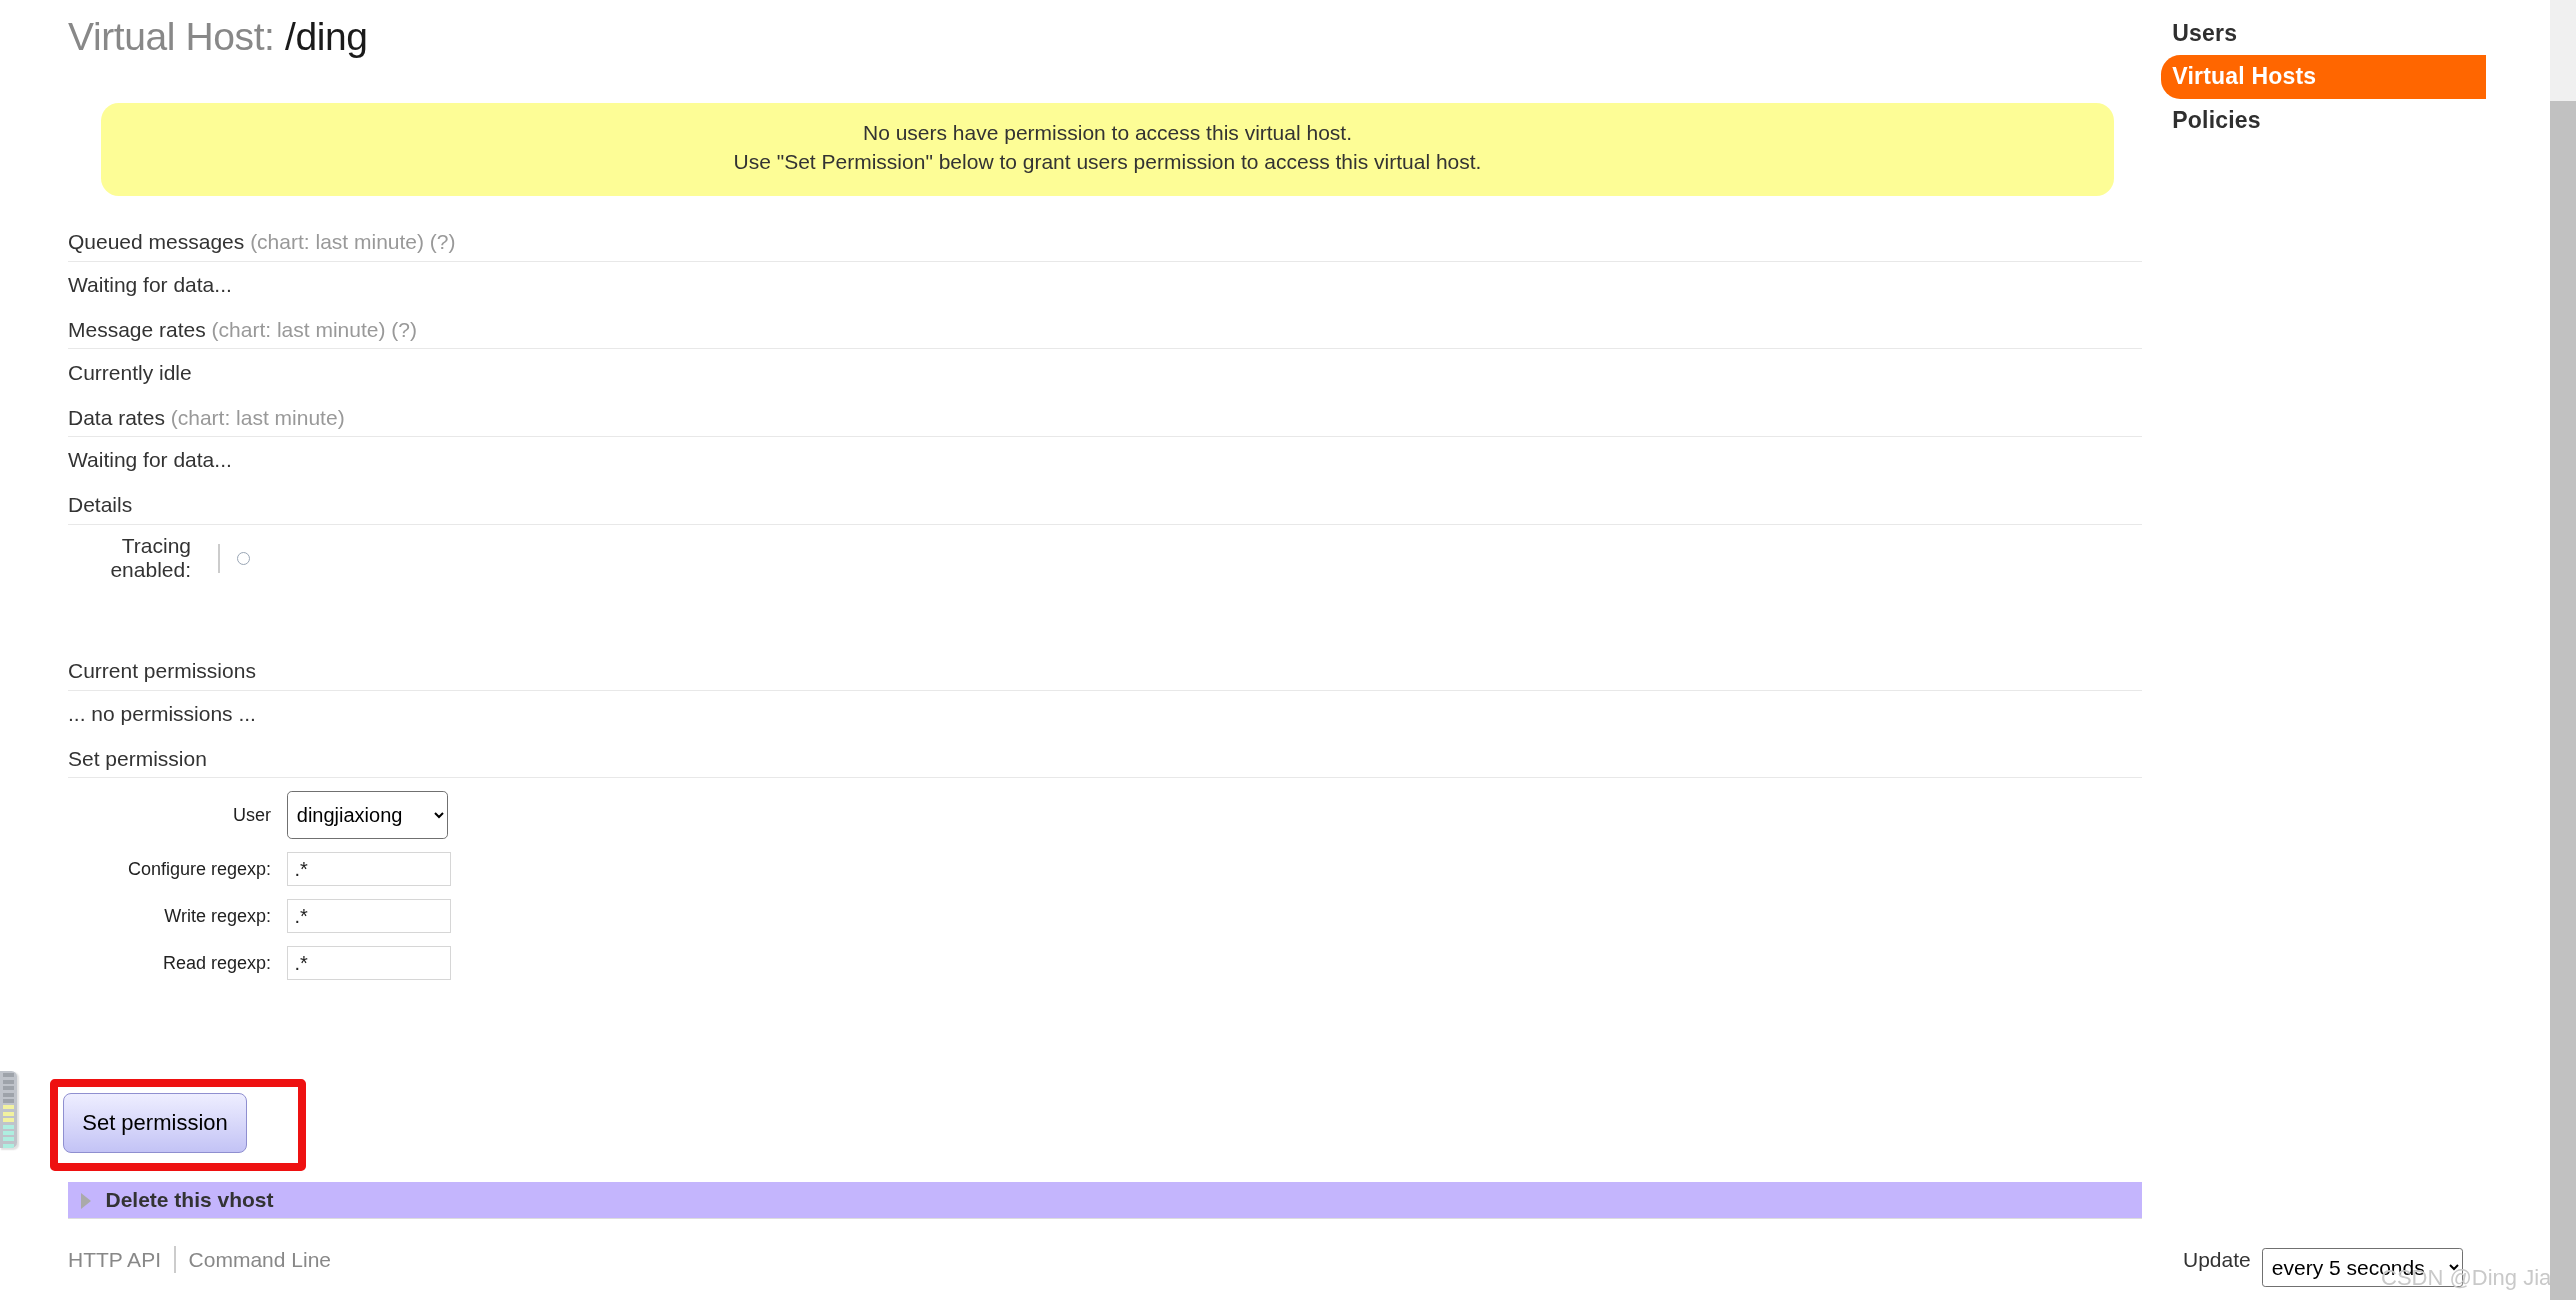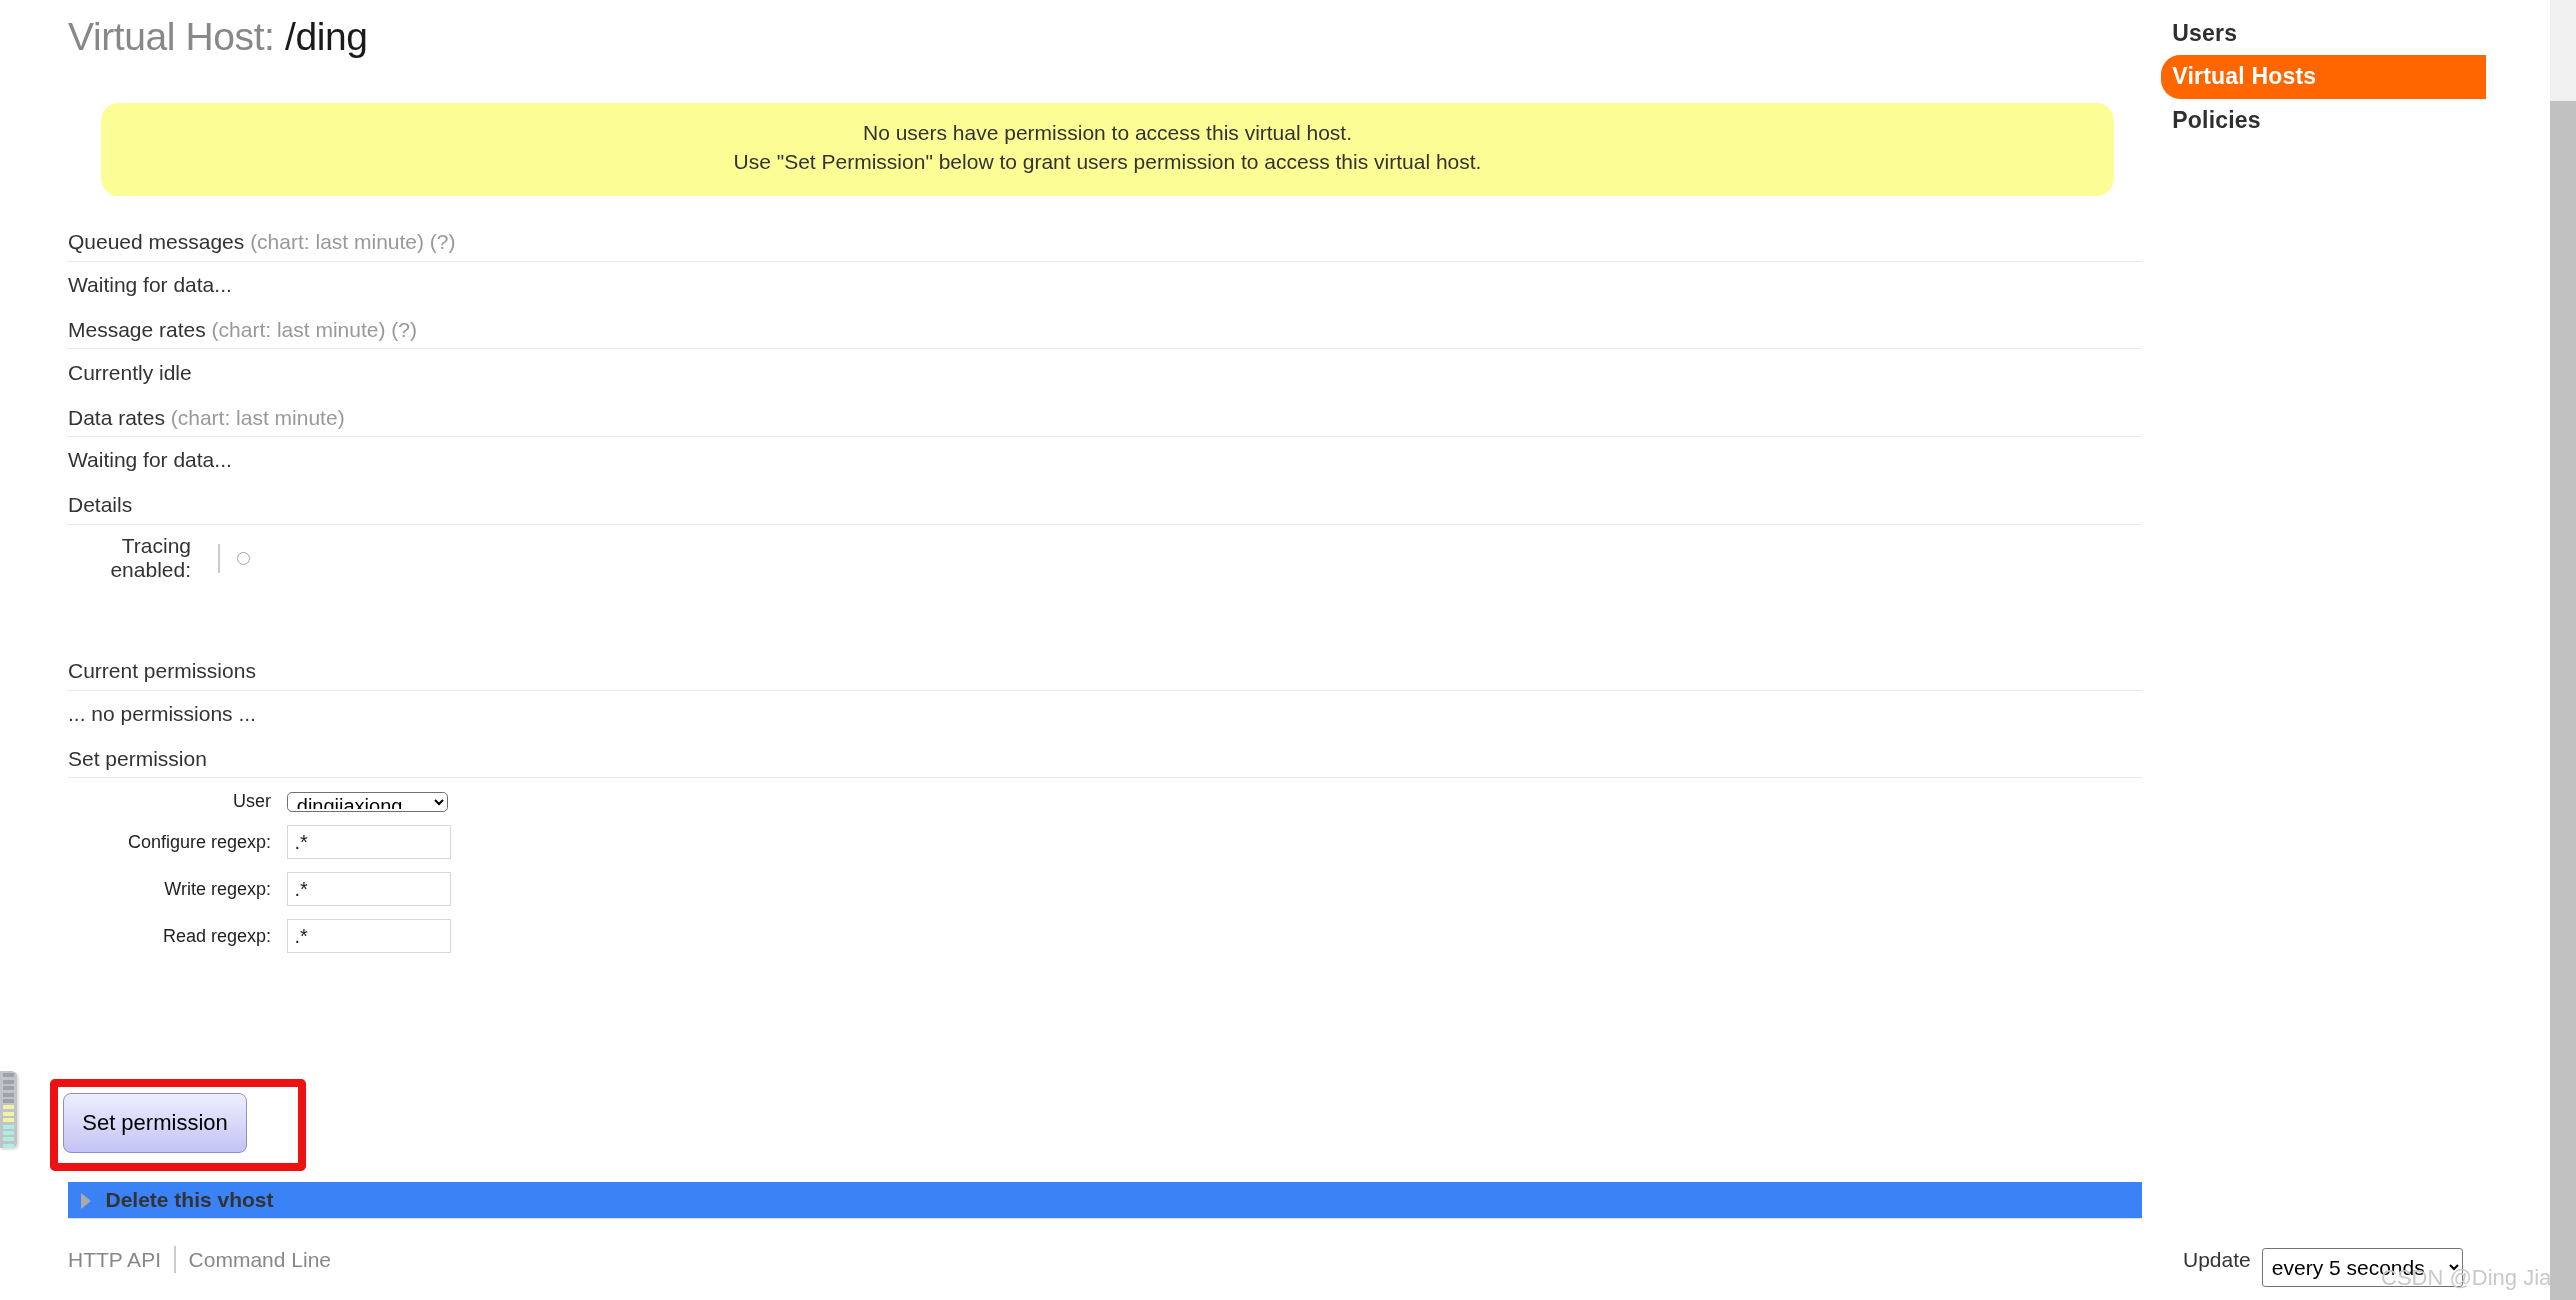--- a/index.html
+++ b/index.html
@@ -160,21 +160,21 @@
   }
   .form-row .flabel {
     width: 219px;
     text-align: right;
     padding-right: 16px;
     font-size: 18px;
     color: #222222;
   }
   select.user-select {
     width: 161px;
-    height: 20px;
+    height: 48px;
     font-size: 20px;
     font-family: "Liberation Sans", sans-serif;
     padding: 1.6px 4.8px;
     border: 1.6px solid #707070;
     border-radius: 4.8px;
     background: #ffffff;
     color: #000000;
   }
   input.regexp {
     width: 164px;
@@ -357,21 +357,21 @@
         <input class="regexp" type="text" value=".*" style="">
       </div>
 
       <div class="form-row">
         <span class="flabel">Read regexp:</span>
         <input class="regexp" type="text" value=".*" style="">
       </div>
     </div>
 
     <div class="section" style="top:1182px;">
-      <div class="sec-head" style="background:#3b82f6;border-bottom:1.6px solid #dddddd;">
+      <div class="sec-head" style="background:#c4b5fd;border-bottom:1.6px solid #dddddd;">
         <span class="tri right"></span>
         <span class="sec-title">Delete this vhost</span>
       </div>
     </div>
 
     <div id="redbox"></div>
     <button id="setperm-btn">Set permission</button>
 
     <div id="footer">
       <a class="flink" href="#">HTTP API</a>

